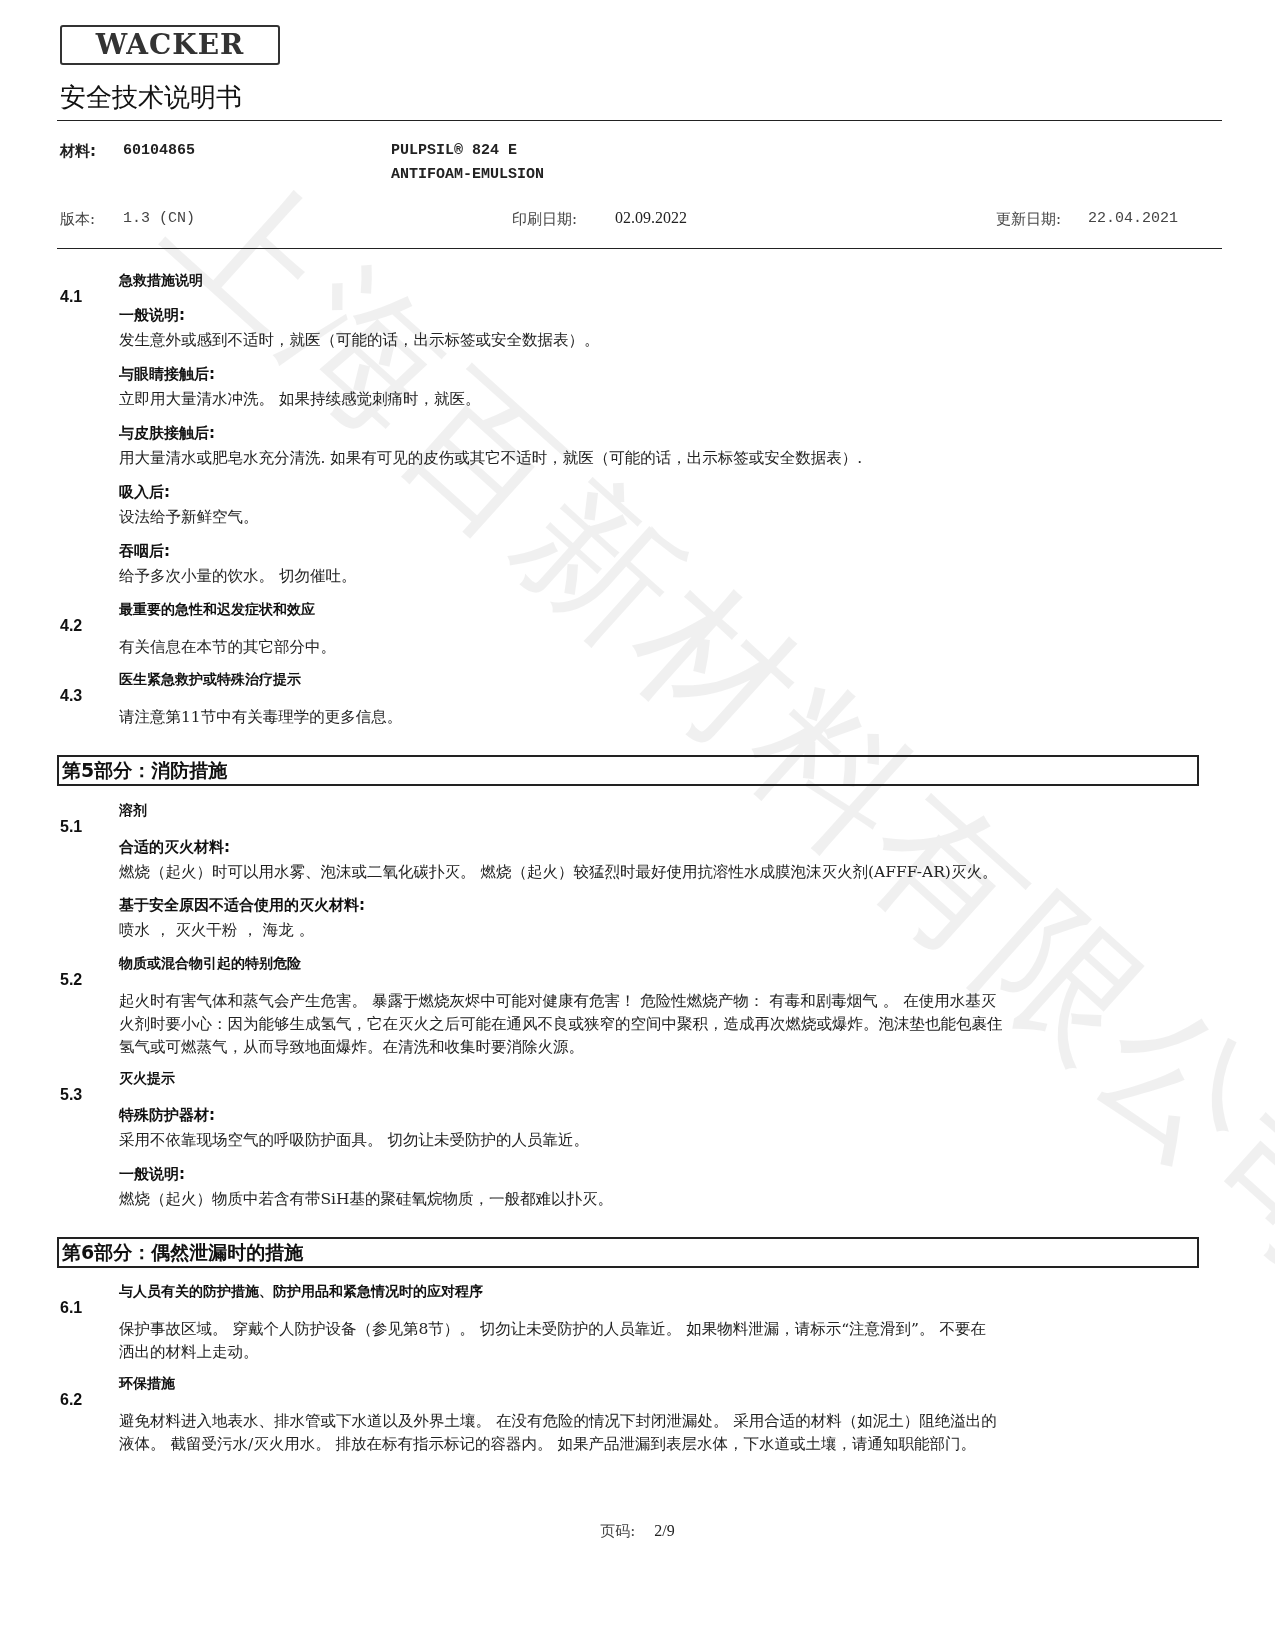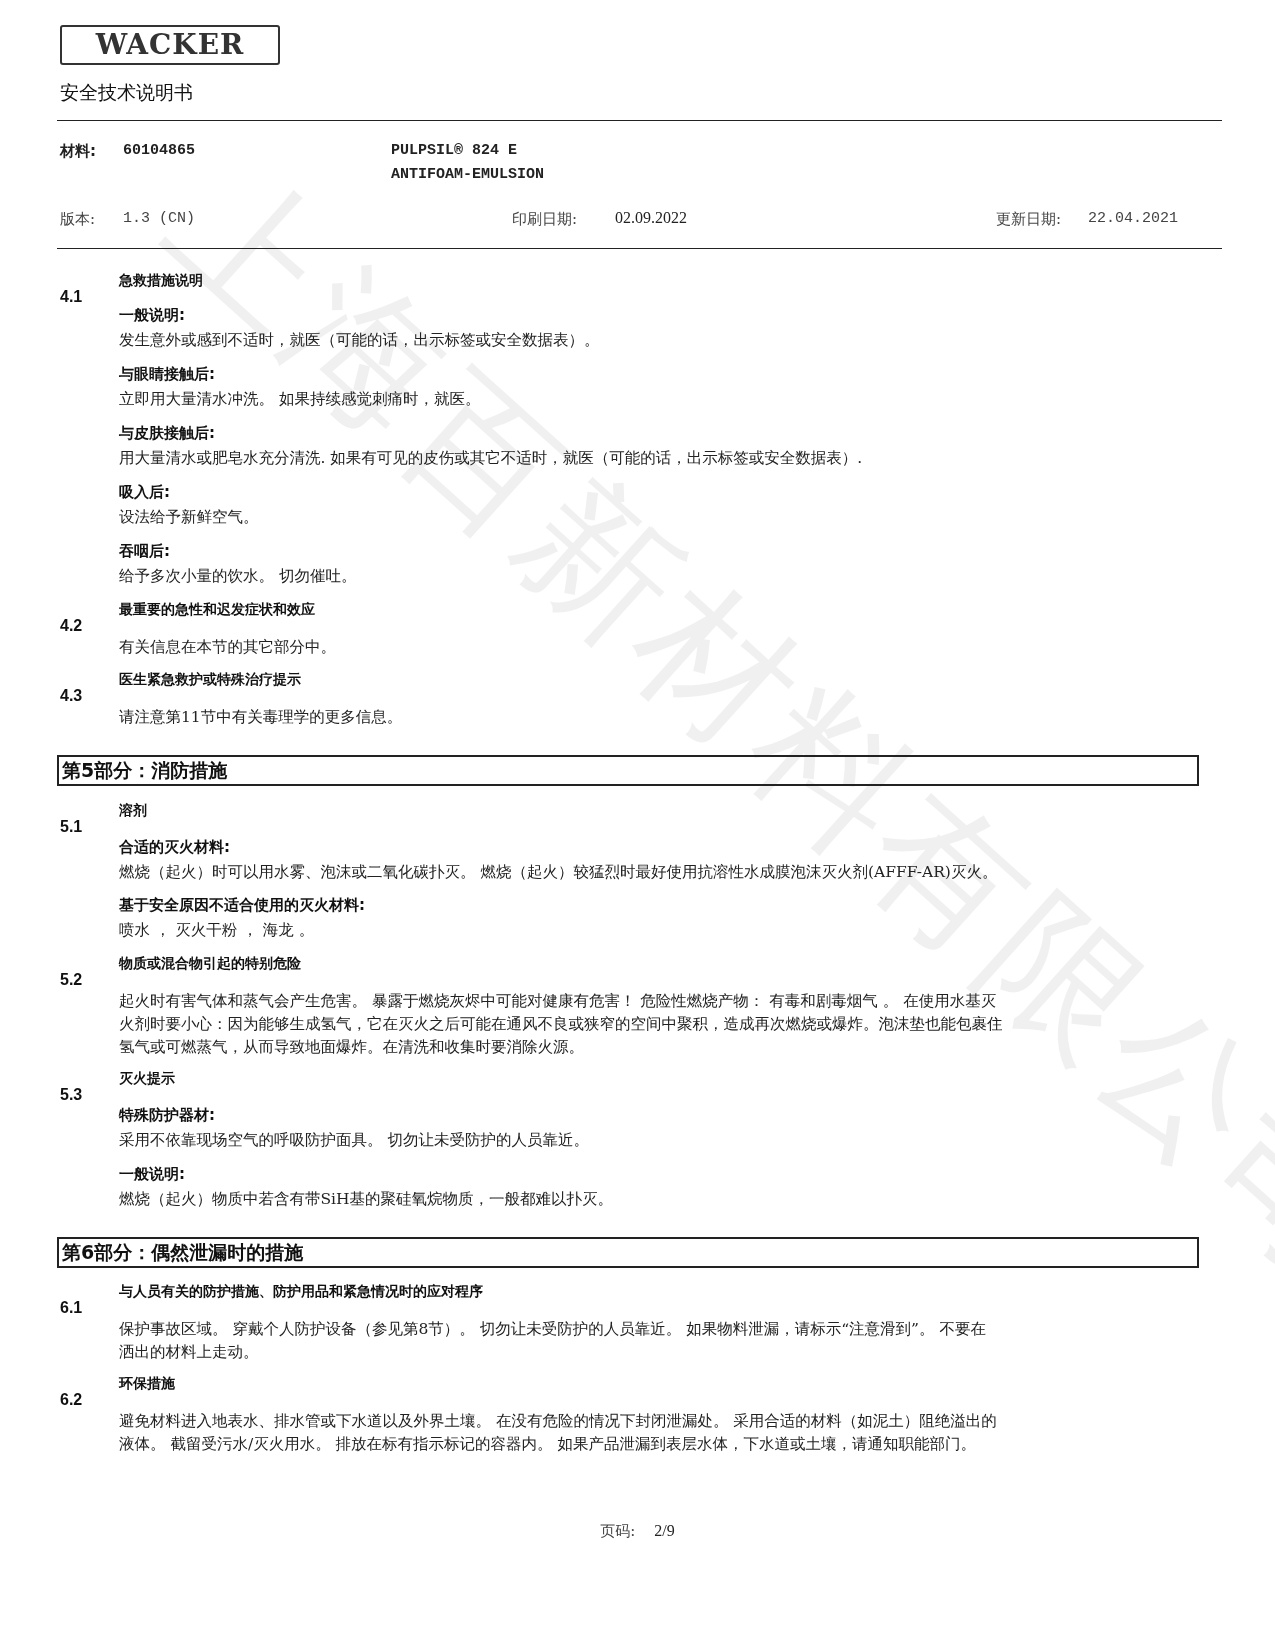--- a/index.html
+++ b/index.html
@@ -8,21 +8,21 @@
     .watermark { position: absolute; left: 40px; top: 760px; width: 1700px;
                  transform-origin: 0 0; transform: rotate(42deg) translate(-260px,-620px);
                  font-family: "DejaVu Sans", sans-serif; font-size: 150px; letter-spacing: 6px;
                  color: rgba(0,0,0,0.06); white-space: nowrap; pointer-events: none; z-index: 0; }
     .page { position: absolute; left: 0; top: 0; width: 1275px; height: 1650px; z-index: 1; }
     .logo { position: absolute; left: 60px; top: 25px; width: 220px; height: 40px;
             border: 2px solid #333; border-radius: 3px; box-sizing: border-box;
             font-family: "DejaVu Serif", "Liberation Serif", serif; font-weight: bold;
             font-size: 28px; line-height: 36px; text-align: center; color: #333; letter-spacing: 1px; }
     .doc-title { position: absolute; left: 60px; top: 80px; font-family: "DejaVu Sans", sans-serif;
-                 font-size: 19px; color: #111; }
+                 font-size: 26px; color: #111; }
     .rule { position: absolute; left: 57px; width: 1165px; height: 0; border-top: 1.5px solid #222; }
     .meta { position: absolute; font-size: 15px; }
     .mono { font-family: "Liberation Mono", "DejaVu Sans Mono", monospace; }
     .bold { font-weight: bold; }
     .sans { font-family: Liberation Serif, serif; }
     .gray { color: #444; }
     .sec-num { position: absolute; left: 60px; font-family: "Liberation Sans", sans-serif;
                font-weight: bold; font-size: 16px; color: #111; margin-top: 16px; }
     .sec-title { position: absolute; left: 119px; font-family: "DejaVu Sans", sans-serif;
                  font-weight: bold; font-size: 14px; color: #111; }

